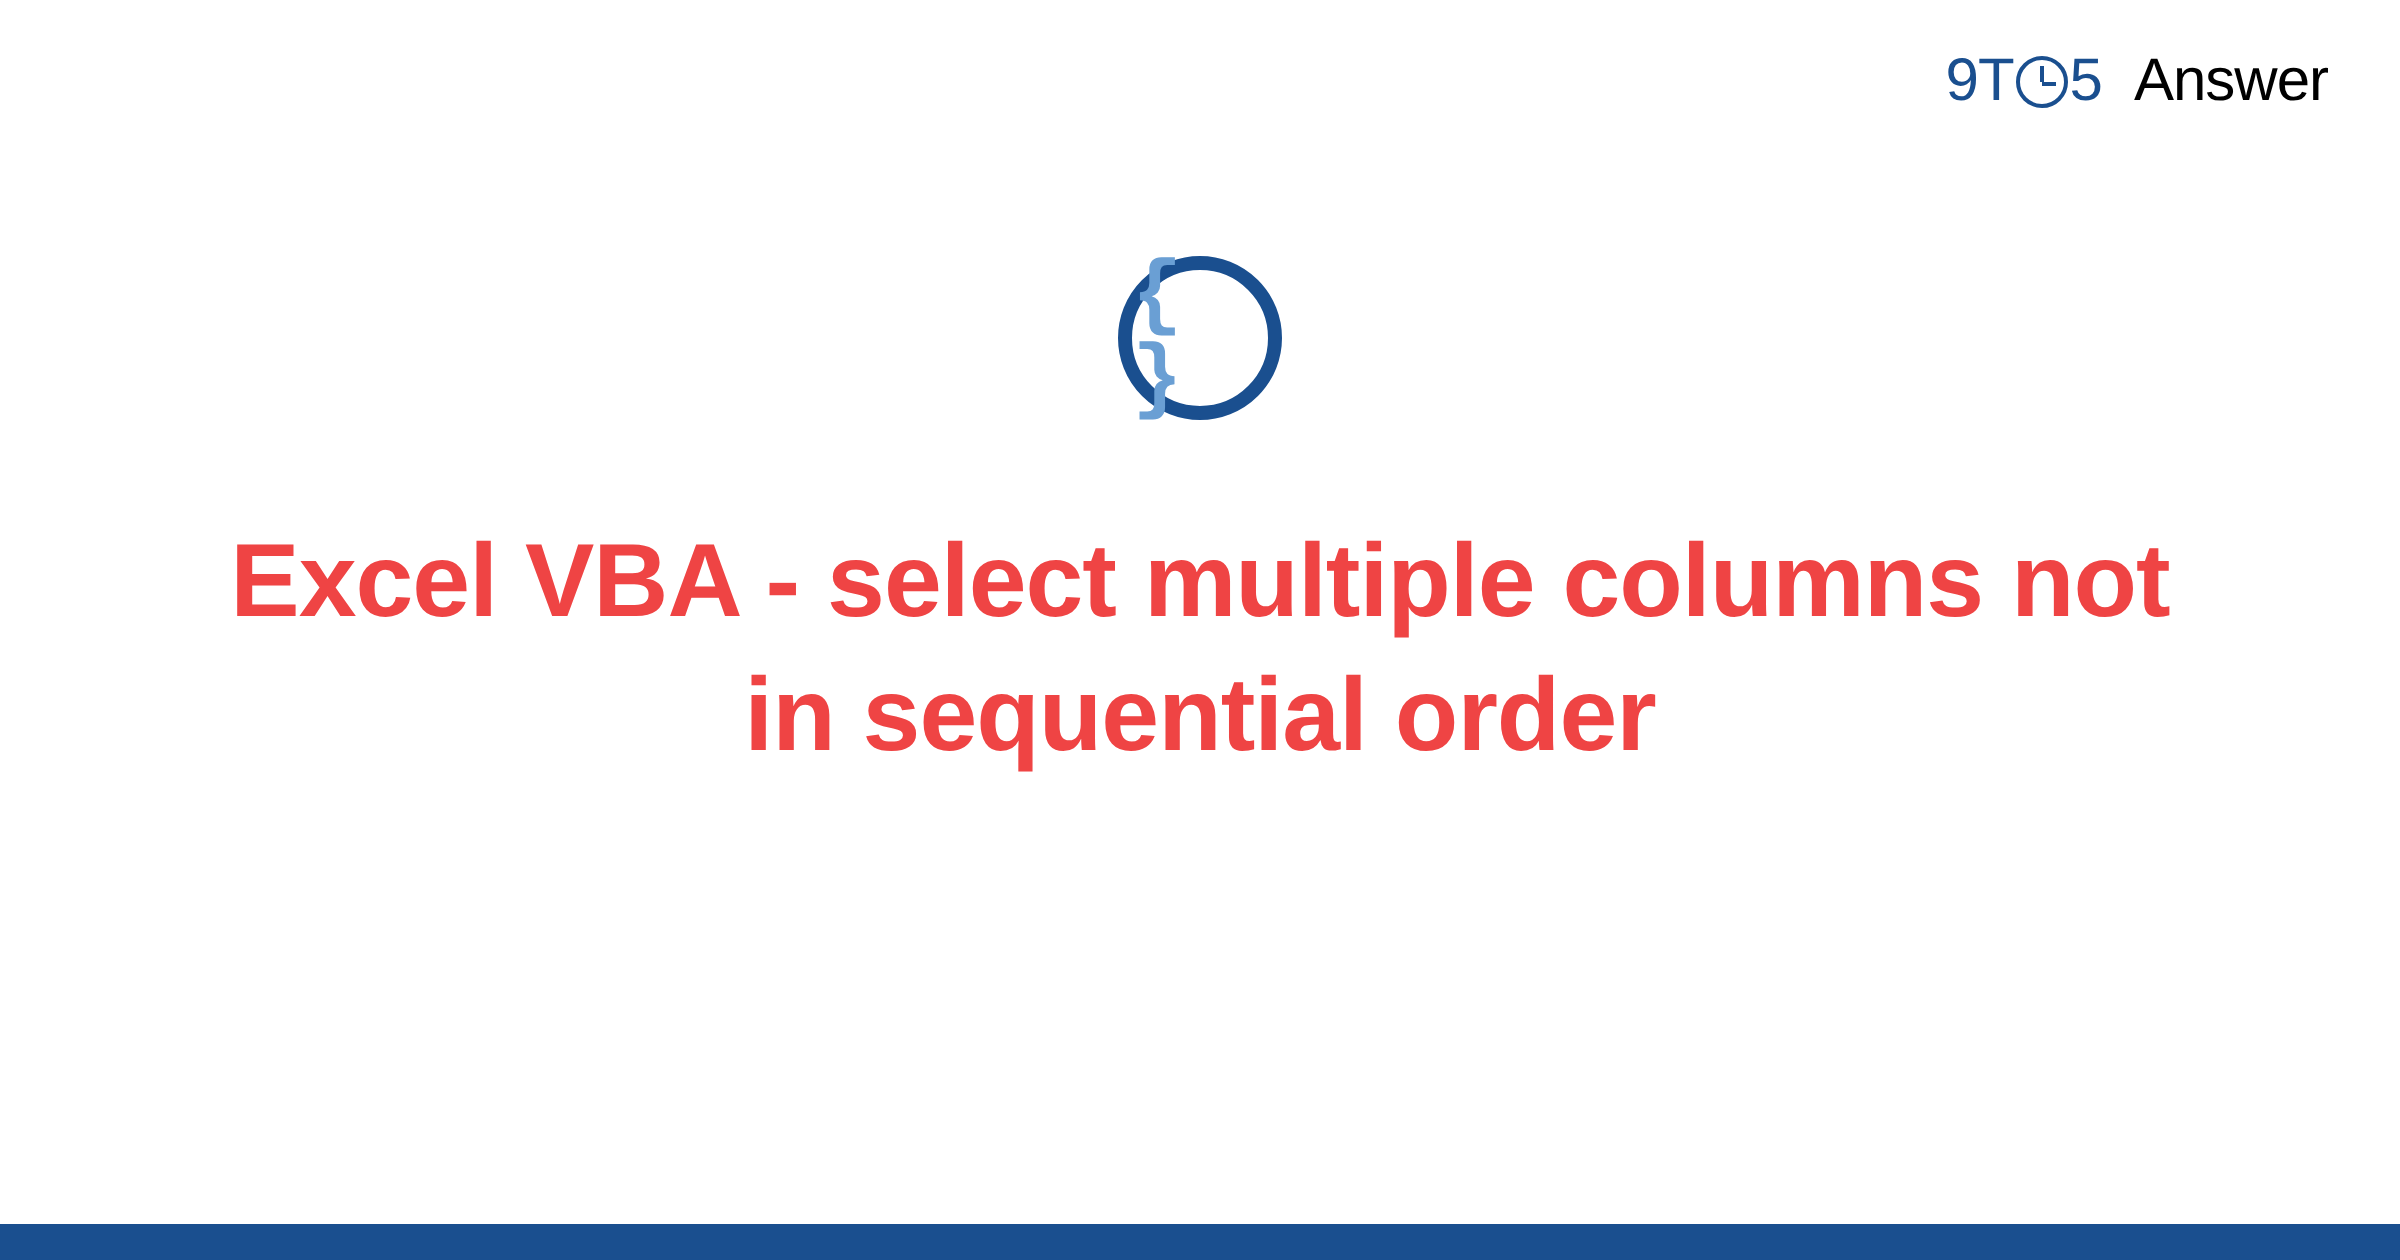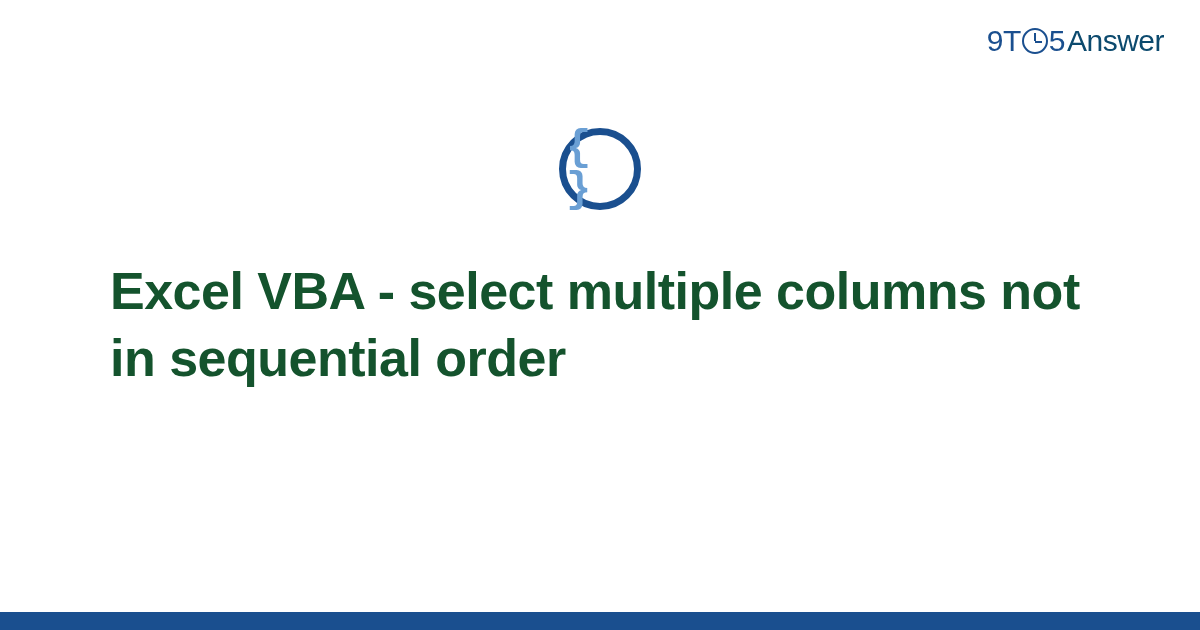--- a/index.html
+++ b/index.html
@@ -62,23 +62,23 @@
       height: 2px;
       background: #1a4f8f;
       top: 11px;
       left: 50%;
     }
     .logo .five {
       color: #1a4f8f;
       font-weight: 500;
     }
     .logo .answer {
-      color: #0c4a6e;
+      color: #000000;
       font-weight: 400;
-      margin-left: 2px;
+      margin-left: 16px;
     }
     .center-content {
       position: absolute;
       top: 128px;
       left: 0;
       width: 100%;
       display: flex;
       flex-direction: column;
       align-items: center;
     }
@@ -96,22 +96,22 @@
       font-size: 42px;
       font-weight: 700;
       color: #6a9fd4;
       letter-spacing: 4px;
       font-family: "Courier New", monospace;
       line-height: 1;
     }
     .title {
       font-size: 52px;
       font-weight: 700;
-      color: #14532d;
-      text-align: left;
+      color: #ef4444;
+      text-align: center;
       line-height: 1.28;
       max-width: 980px;
       letter-spacing: -0.5px;
     }
     .bottom-bar {
       position: absolute;
       bottom: 0;
       left: 0;
       width: 100%;
       height: 18px;

